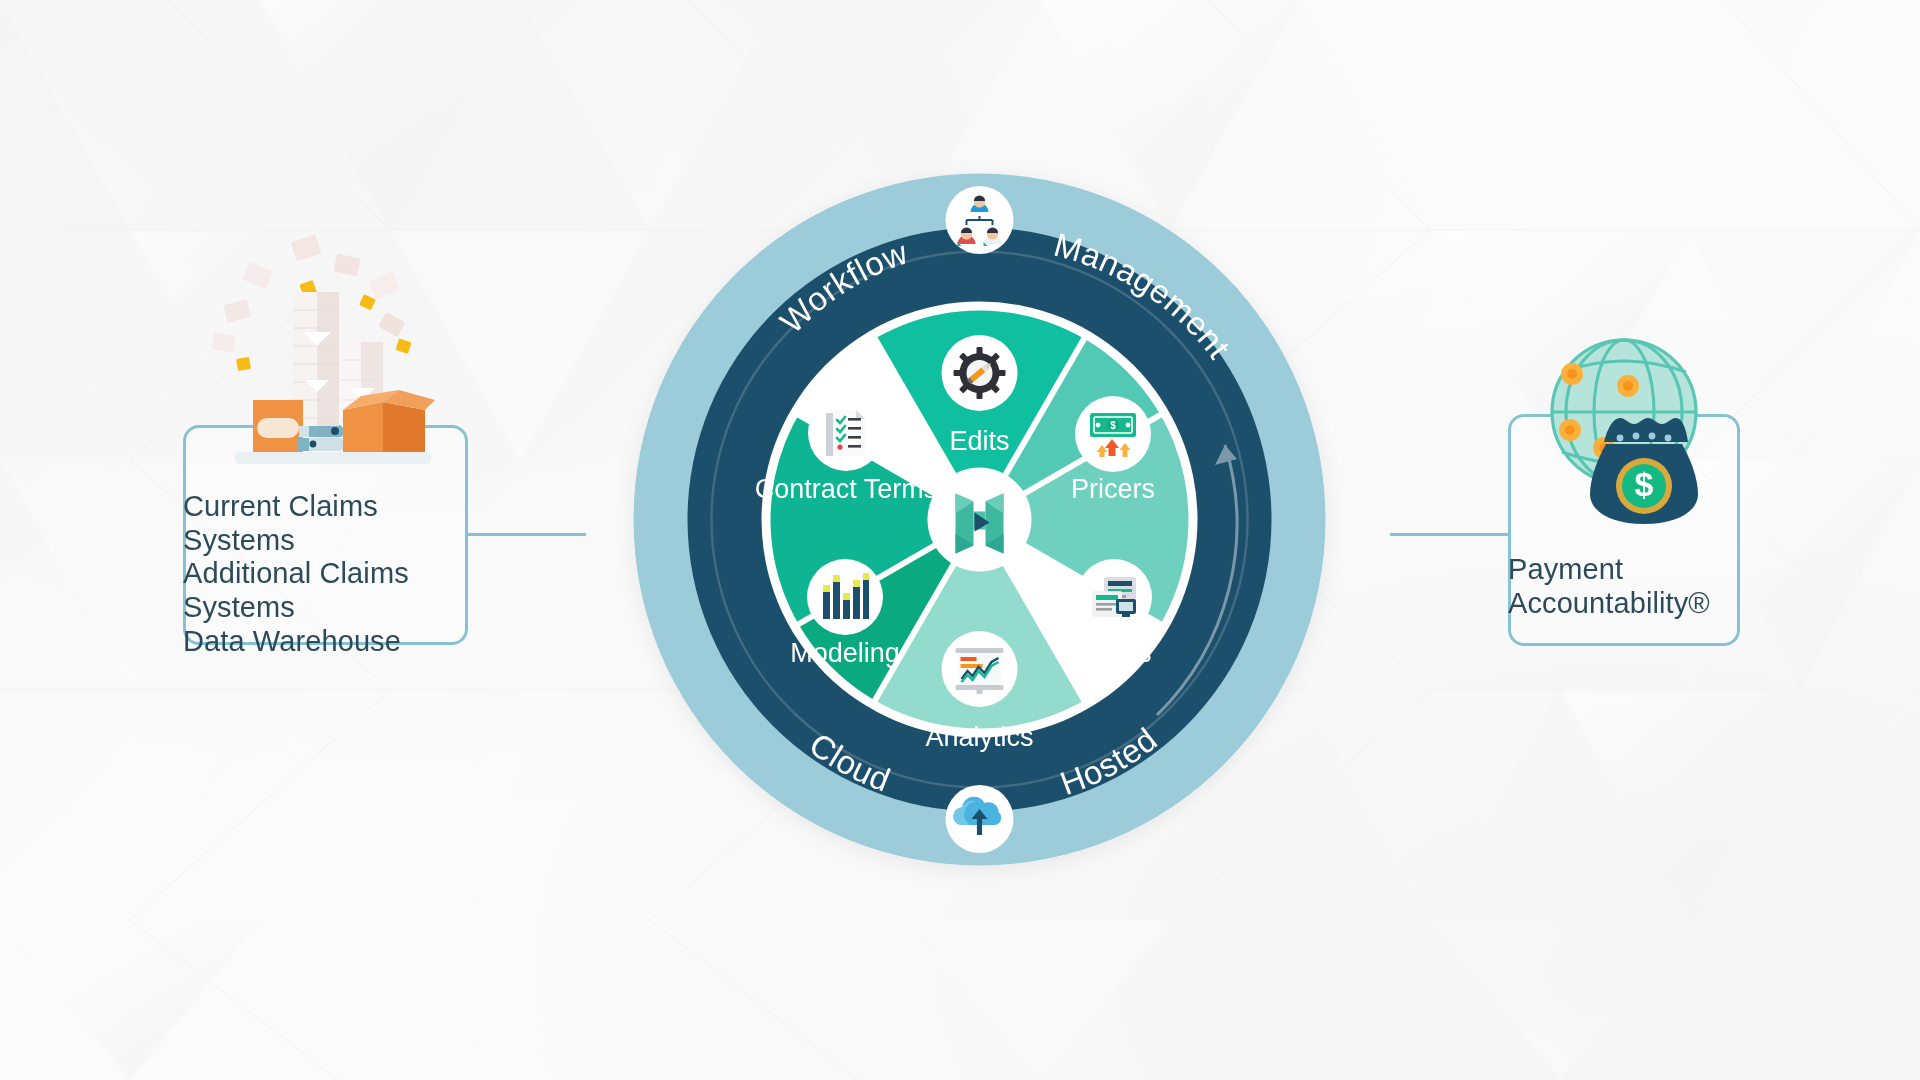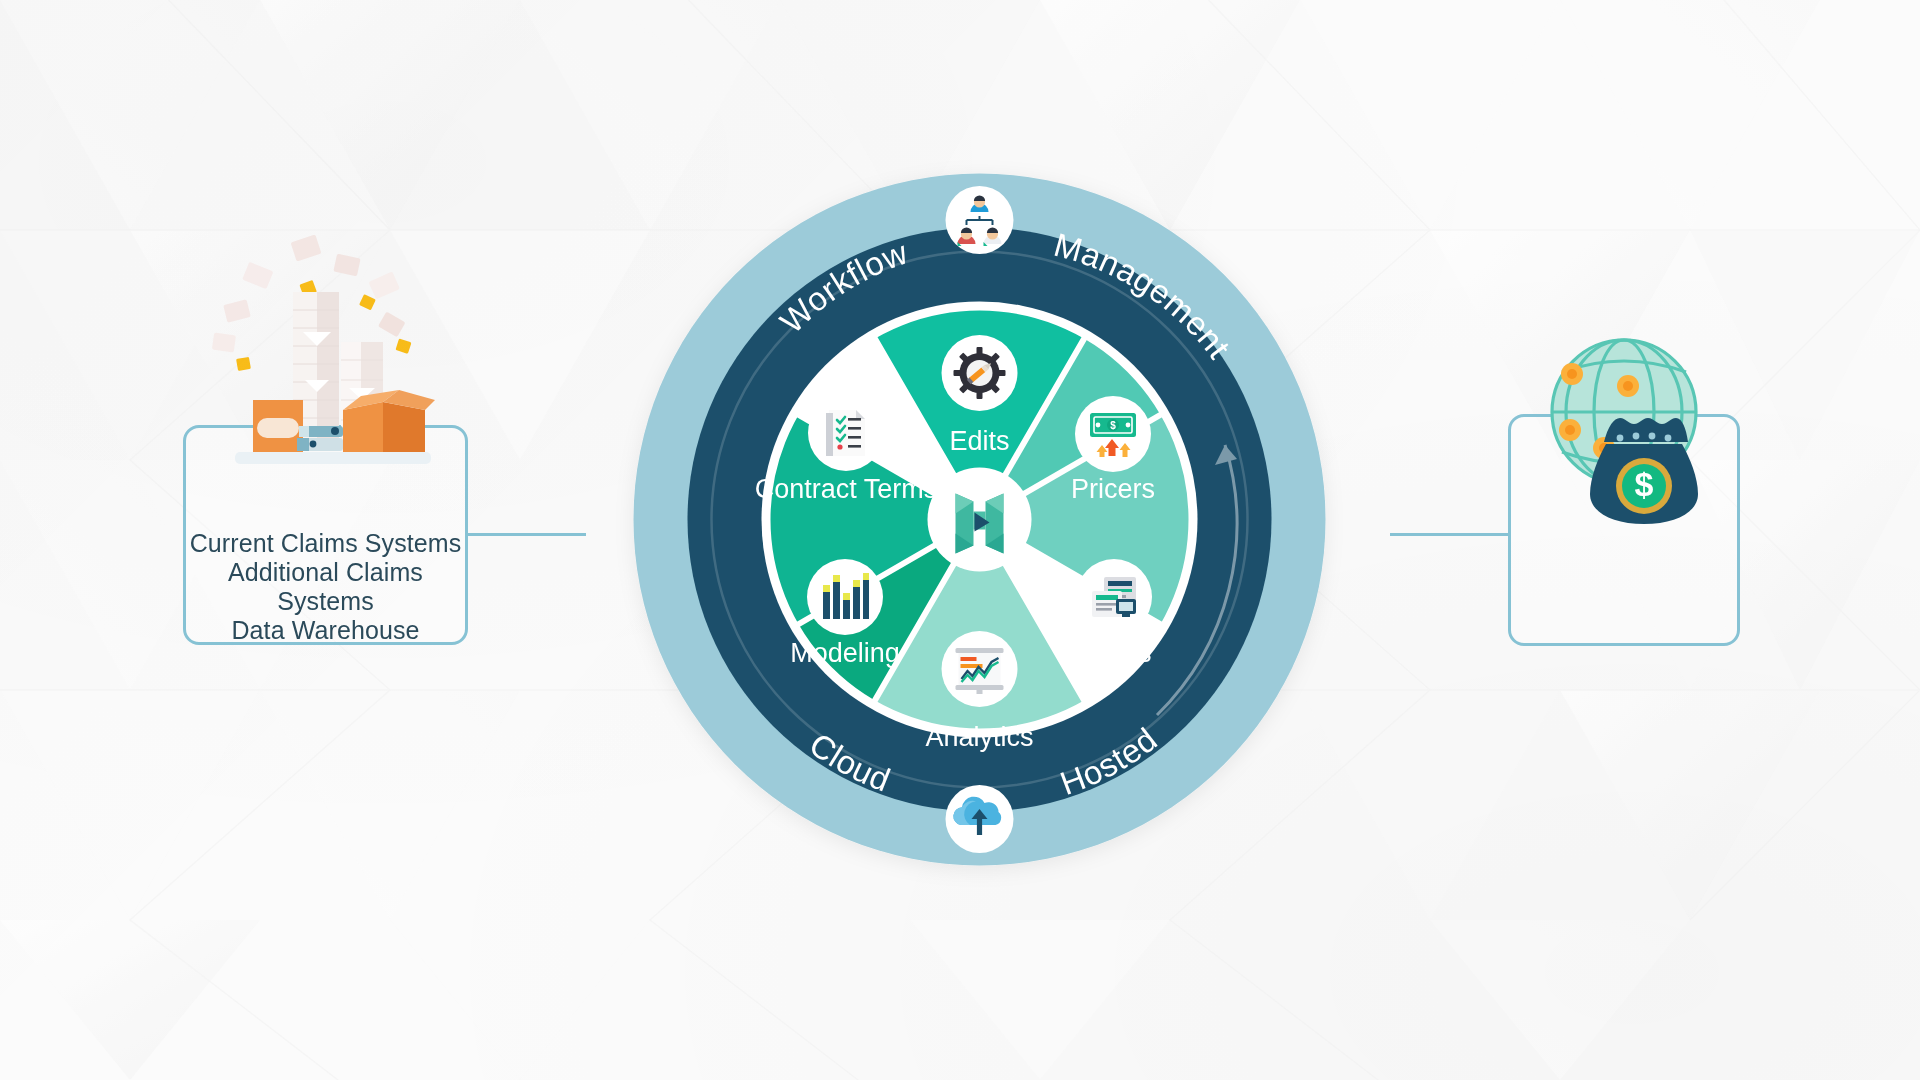--- a/index.html
+++ b/index.html
@@ -37,27 +37,25 @@
   
   .side-box {
     position: absolute;
     border: 3px solid #86c2d4;
     border-radius: 16px;
     background: rgba(255,255,255,0.30);
   }
   .side-box-label {
     position: absolute;
     left: 0; right: 0;
-    text-align: center;
     color: #2b4a5a;
-    font-size: 25px;
+    font-size: 29px;
     line-height: 1.16;
     letter-spacing: .1px;
     white-space: pre-line;
-    margin-top: 39px;
   }
   .side-art { position:absolute; }
 
   
   #wheel {
     position: absolute;
     left: 553px; top: 93px;
     width: 853px; height: 853px;
   }
   #wheel svg { display:block; }
@@ -238,20 +236,22 @@
           <circle cx="40" cy="20" r="3.4"></circle>
         <circle cx="56" cy="20" r="3.4"></circle>
           <circle cx="72" cy="22" r="3.4"></circle>
       </g>
       <circle cx="48" cy="70" r="28" fill="#d9a93c"></circle>
       <circle cx="48" cy="70" r="22" fill="#13b981"></circle>
       <text x="48" y="71" text-anchor="middle" dominant-baseline="middle" font-family="Liberation Sans, sans-serif" font-size="34" font-weight="bold" fill="#ffffff">$</text>
     </g>
   </svg>
 
+  <div class="side-box-label" style="top:553px; left:1508px; width:232px;">Payment
+Accountability®</div>
 
   <div id="wheel">
     <svg viewBox="0 0 853 853" width="853" height="853">
       <defs>
         <path id="arcTopLeft" d="M 200 300 A 270 270 0 0 1 426.5 156.5" fill="none"></path>
         <path id="arcTopRight" d="M 426.5 156.5 A 270 270 0 0 1 690 320" fill="none"></path>
         <path id="arcBotLeft" d="M 188 586 A 290 290 0 0 0 426.5 716.5" fill="none"></path>
         <path id="arcBotRight" d="M 426.5 716.5 A 290 290 0 0 0 665 586" fill="none"></path>
         <filter id="softshadow" x="-30%" y="-30%" width="160%" height="160%">
           <feDropShadow dx="0" dy="4" stdDeviation="10" flood-color="#000" flood-opacity="0.07"></feDropShadow>

